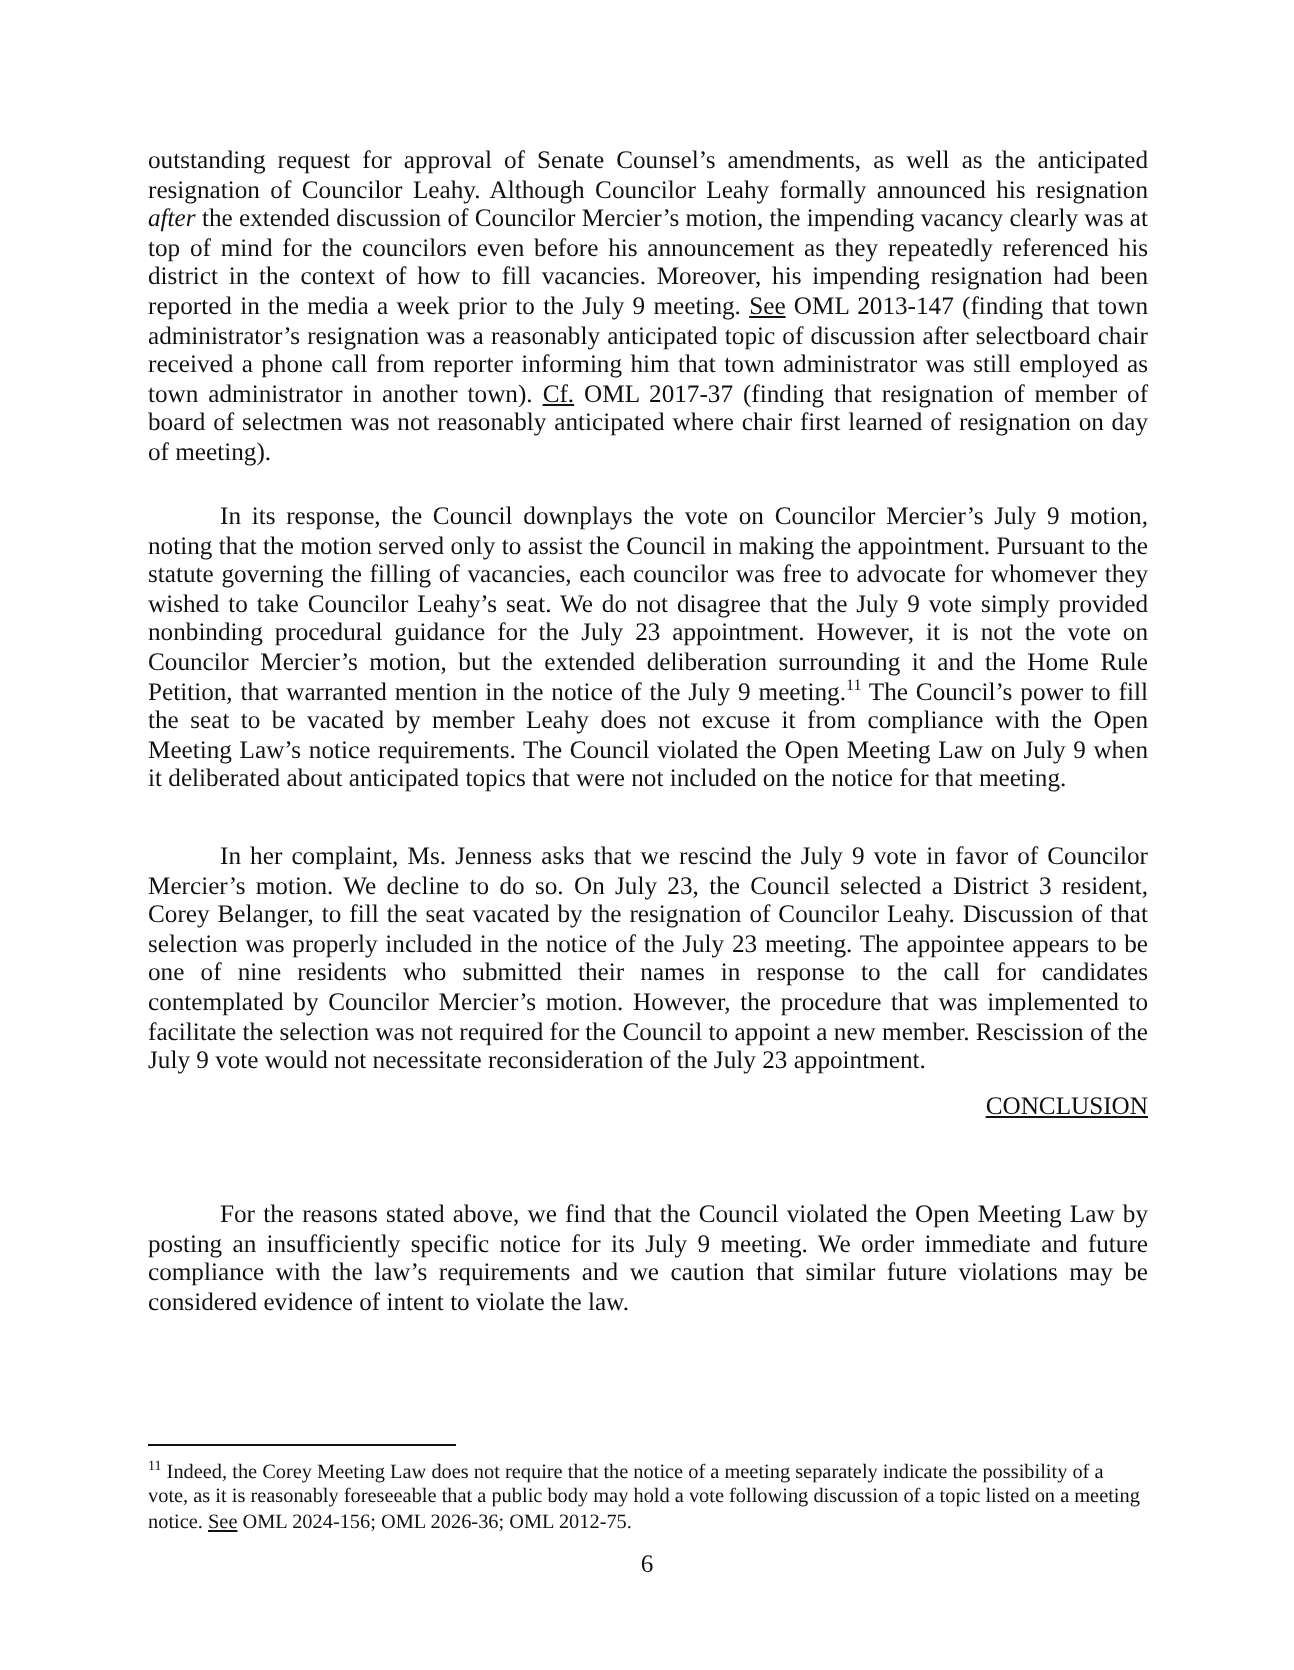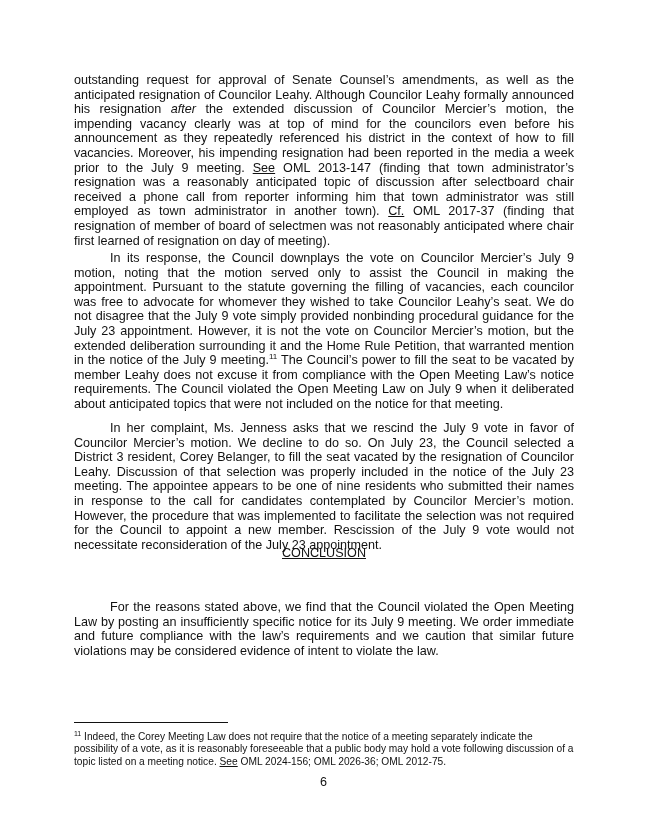--- a/index.html
+++ b/index.html
@@ -1,32 +1,32 @@
 <!DOCTYPE html>
 <html><head>
 <meta charset="utf-8">
 <style>
   html, body { margin: 0; padding: 0; background: #ffffff; }
   body { width: 647px; height: 835px; position: relative; overflow: hidden; }
   .page {
     position: absolute; left: 0; top: 0; width: 647px; height: 835px; background: #fff;
-    font-family: Liberation Sans, sans-serif; color: #111;
+    font-family: Liberation Serif, serif; color: #111;
   }
   .body-text {
     position: absolute; left: 74px; width: 500px;
     font-size: 12.6px; line-height: 14.6px; text-align: justify;
   }
   .body-text p { margin: 0; }
   .indent { text-indent: 36px; }
   #p1 { top: 73px; }
   #p2 { top: 251px; }
   #p3 { top: 421px; }
   .heading {
     position: absolute; left: 74px; width: 500px; top: 546px;
-    text-align: center; font-size: 12.6px; line-height: 14.6px;
+    text-align: right; font-size: 12.6px; line-height: 14.6px;
   }
   .heading span { text-decoration: underline; }
   #p4 { top: 600px; }
   .u { text-decoration: underline; }
   .i { font-style: italic; }
   sup { font-size: 8px; line-height: 0; vertical-align: 5px; }
   .fn-rule {
     position: absolute; left: 74px; top: 722px; width: 154px; height: 0;
     border-top: 1px solid #111;
   }

